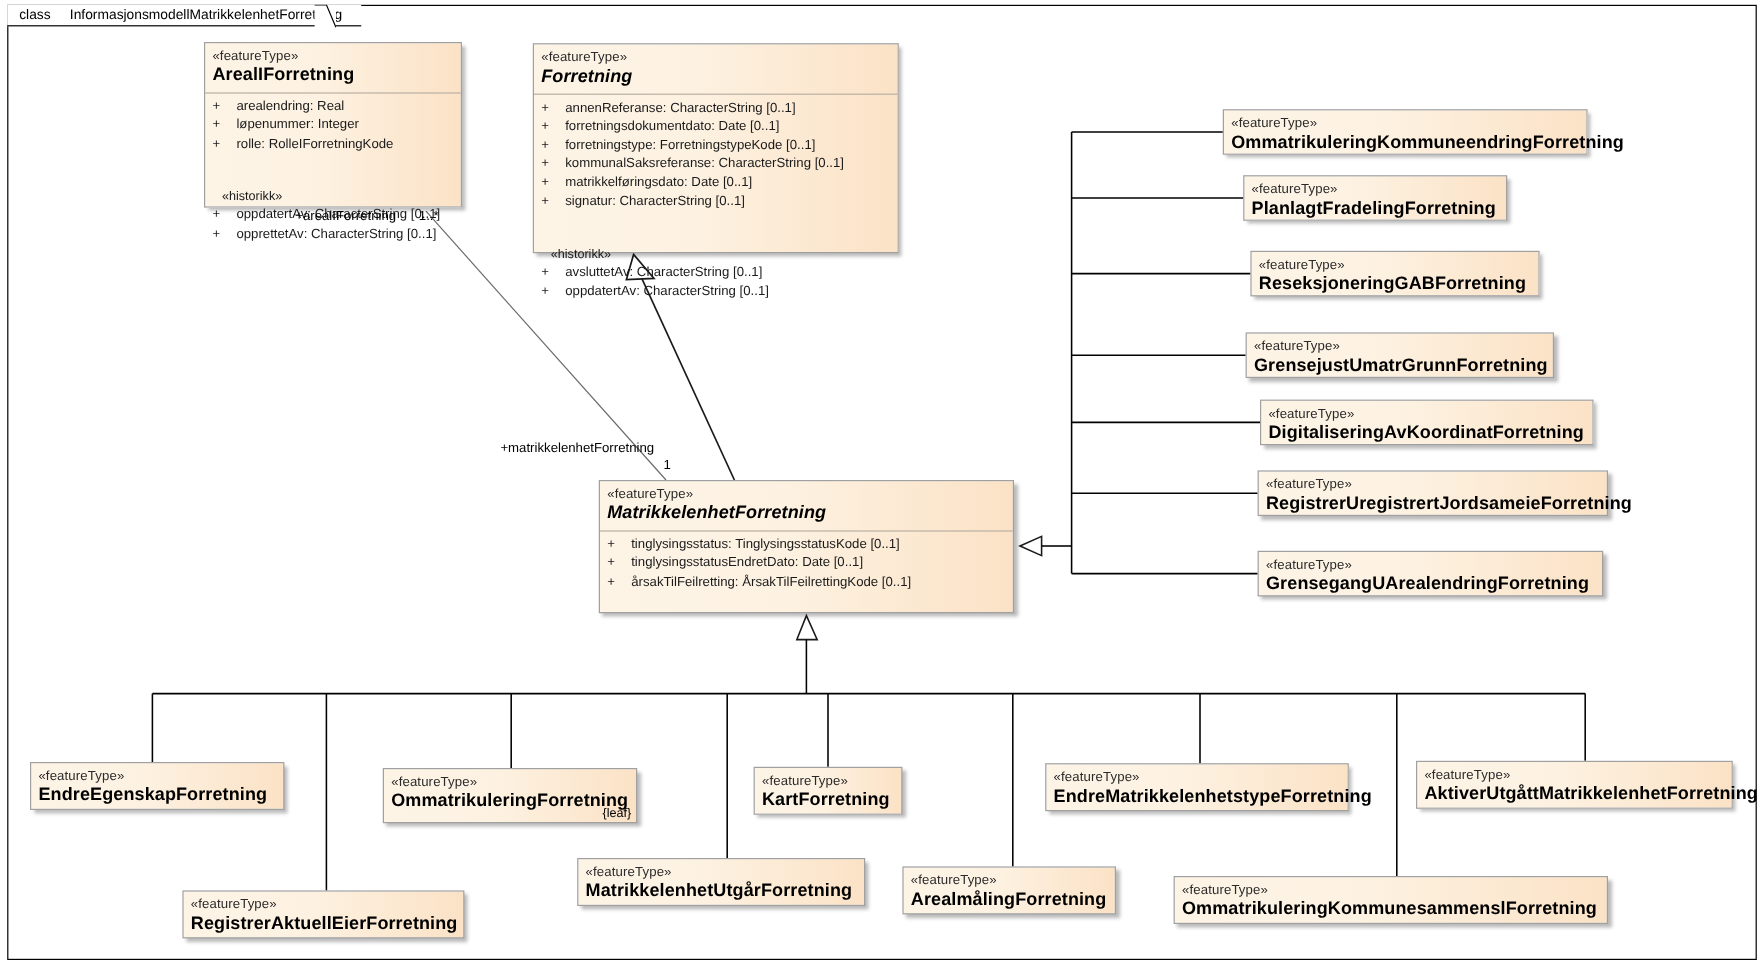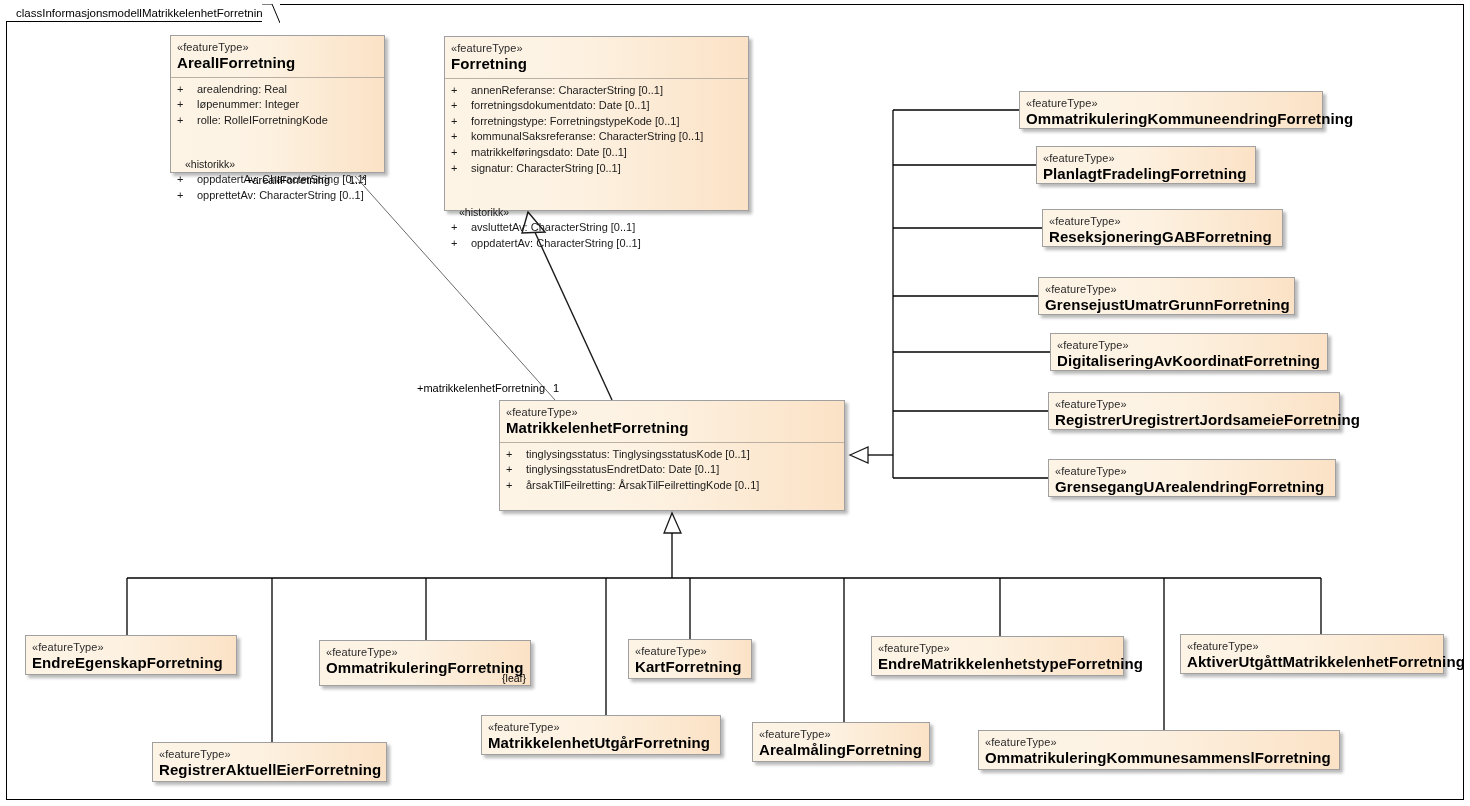--- a/index.html
+++ b/index.html
@@ -32,21 +32,21 @@
     border:1px solid #000;
     border-left:none;border-top:none;
     box-sizing:border-box;
     display:flex;align-items:center;
     font-size:11.5px;
     color:#000;
     white-space:nowrap;
     z-index:5;
     border-right:none;
   }
-  .title-tab .tabtext{padding-right:0;font-weight:400;letter-spacing:0px;}
+  .title-tab .tabtext{padding-right:16px;font-weight:400;letter-spacing:0px;}
   .tab-clip{
     position:absolute;
     left:262px;top:4px;
     width:18px;height:19px;
     z-index:6;
   }
   
   #wires{
     position:absolute;left:0;top:0;width:1470px;height:806px;
     z-index:1;pointer-events:none;
@@ -70,21 +70,21 @@
     font-size:11px;
     color:#2a2a2a;
     letter-spacing:0.1px;
   }
   .cname{
     font-size:15px;
     font-weight:bold;
     color:#000;
     letter-spacing:0.1px;
   }
-  .cname.italic{}
+  .cname.italic{font-style:italic;}
   .attrs{
     padding:4px 6px 6px 6px;
   }
   .attr{
     font-size:11px;
     color:#1a1a1a;
     line-height:1.42;
     white-space:nowrap;
     display:flex;
   }
@@ -253,21 +253,21 @@
       </div>
       <div class="attr">
         <span class="vis">+</span>
         <span>årsakTilFeilretting: ÅrsakTilFeilrettingKode [0..1]</span>
       </div>
     </div>
   </div>
 
   <div class="elabel" style="left:246px;top:174px;">+arealIForretning</div>
   <div class="elabel" style="left:349px;top:174px;">1..*</div>
-  <div class="elabel" style="left:417px;top:382px;text-align:right;">+matrikkelenhetForretning</div>
+  <div class="elabel" style="left:417px;top:368px;text-align:right;">+matrikkelenhetForretning</div>
   <div class="elabel" style="left:553px;top:382px;">1</div>
 
   <div class="cls" style="left:1019px;top:91px;width:304px;height:38px;">
     <div class="hdr">
       <div class="stereo">«featureType»</div>
       <div class="cname">OmmatrikuleringKommuneendringForretning</div>
     </div>
   </div>
 
   <div class="cls" style="left:1036px;top:146px;width:220px;height:38px;">

